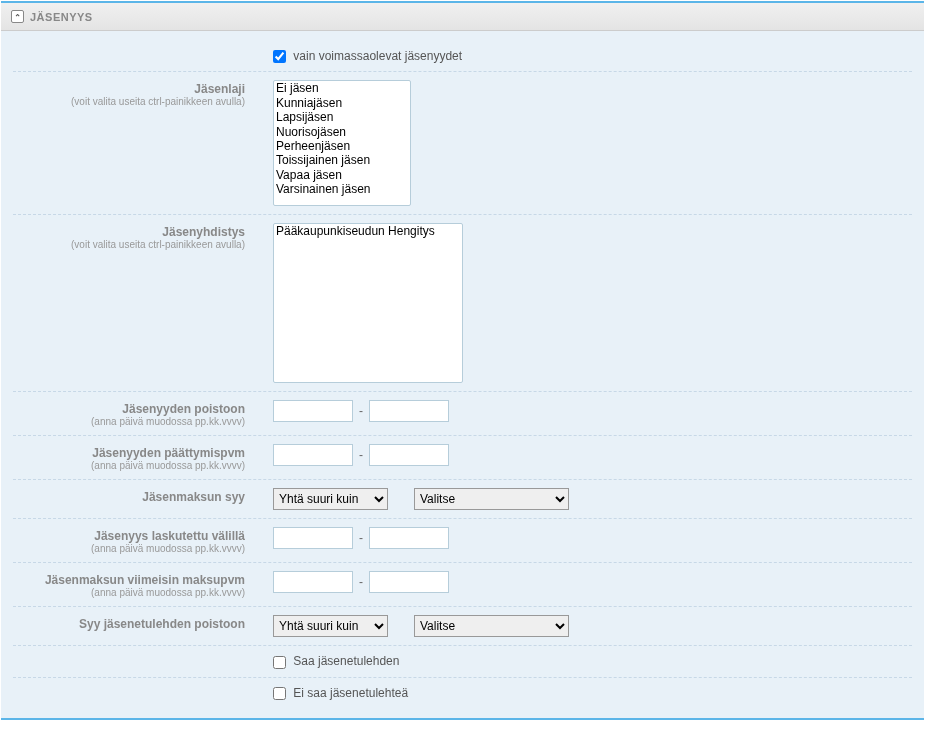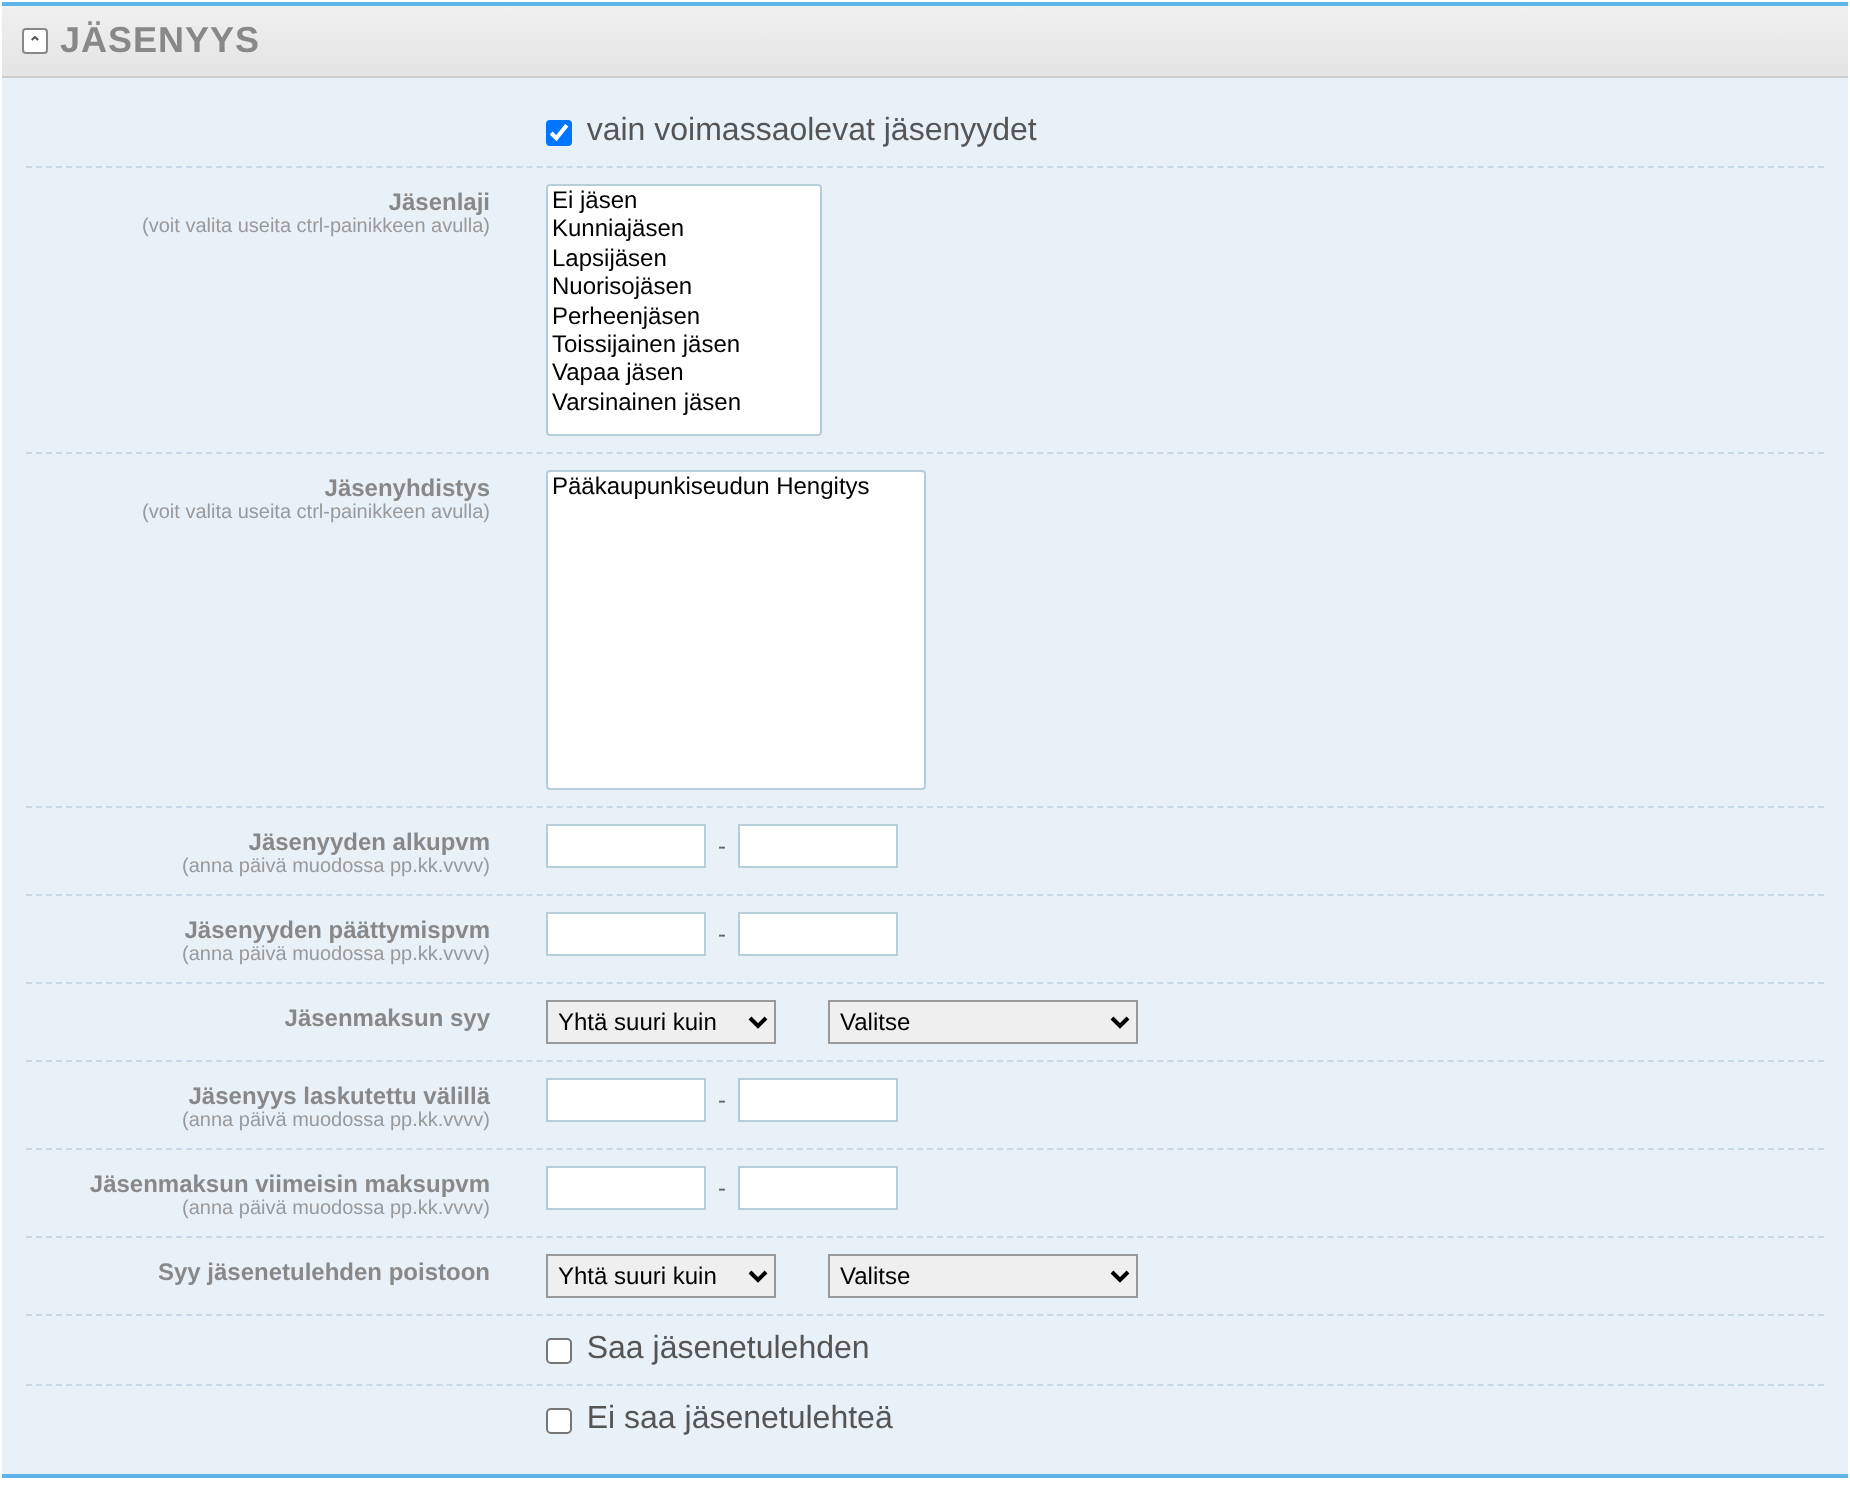--- a/index.html
+++ b/index.html
@@ -2,38 +2,38 @@
 <html><head>
 <meta charset="utf-8">
 <style>
 * { box-sizing: border-box; margin: 0; padding: 0; }
 body { font-family: Arial, Helvetica, sans-serif; font-size: 12px; background: #fff; padding: 1px; }
 
 .panel { border-top: 2px solid #5bb5e8; border-bottom: 2px solid #5bb5e8; }
 .panel-header { background: linear-gradient(to bottom, #f0f0f0, #e4e4e4); padding: 7px 10px; display: flex; align-items: center; gap: 6px; border-bottom: 1px solid #ccc; }
 .collapse-icon { width: 13px; height: 13px; border: 1px solid #888; border-radius: 2px; background: #fff; display: flex; align-items: center; justify-content: center; font-size: 8px; color: #555; cursor: pointer; line-height: 1; }
 .collapse-icon::before { content: "⌃"; font-weight: bold; position: relative; top: 1px; }
-.panel-title { font-size: 18px; font-weight: bold; color: #888; letter-spacing: 0.5px; }
+.panel-title { font-size: 11px; font-weight: bold; color: #888; letter-spacing: 0.5px; }
 
 .panel-body { background: #e8f1f8; padding: 10px 12px; }
 
 .row { display: flex; align-items: flex-start; padding: 8px 0; border-bottom: 1.5px dashed #c7d8e7; }
 .row:last-child { border-bottom: none; }
 .label-col { width: 260px; text-align: right; padding-right: 28px; padding-top: 2px; }
 .label-main { font-size: 12px; font-weight: bold; color: #888; }
 .label-sub { font-size: 10px; color: #999; }
 .field-col { flex: 1; display: flex; align-items: center; gap: 6px; flex-wrap: wrap; }
 
 .listbox { font-size: 12px; background: #fff; border: 1px solid #b6cdda; font-family: inherit; }
 .listbox-small { width: 138px; height: 126px; }
 .listbox-large { width: 190px; height: 160px; }
 .listbox option { padding: 0 2px; font-size: 12px; }
 
 input[type="checkbox"] { width: 13px; height: 13px; margin-right: 4px; vertical-align: middle; }
-.checkbox-label { color: #555; font-size: 16px; }
+.checkbox-label { color: #555; font-size: 12px; }
 
 .date-input { width: 80px; height: 22px; border: 1px solid #b6cdda; background: #fff; padding: 2px 4px; font-size: 12px; }
 .dash { color: #666; }
 
 select.dropdown { height: 22px; border: 1px solid #999; background: #efefef; font-size: 12px; padding: 1px; font-family: inherit; }
 .dropdown-narrow { width: 115px; }
 .dropdown-wide { width: 155px; }
 .dropdown-gap { margin-left: 20px; }
 </style>
 </head>
@@ -82,21 +82,21 @@
       </div>
       <div class="field-col">
         <select multiple="" class="listbox listbox-large" size="10">
             <option>Pääkaupunkiseudun Hengitys</option>
           </select>
       </div>
     </div>
 
     <div class="row">
       <div class="label-col">
-        <div class="label-main">Jäsenyyden alkupvm</div>
+        <div class="label-main">Jäsenyyden poistoon</div>
         <div class="label-sub">(anna päivä muodossa pp.kk.vvvv)</div>
       </div>
       <div class="field-col">
         <input type="text" class="date-input" style="">
         <span class="dash">-</span>
         <input type="text" class="date-input" style="">
       </div>
     </div>
 
     <div class="row">

